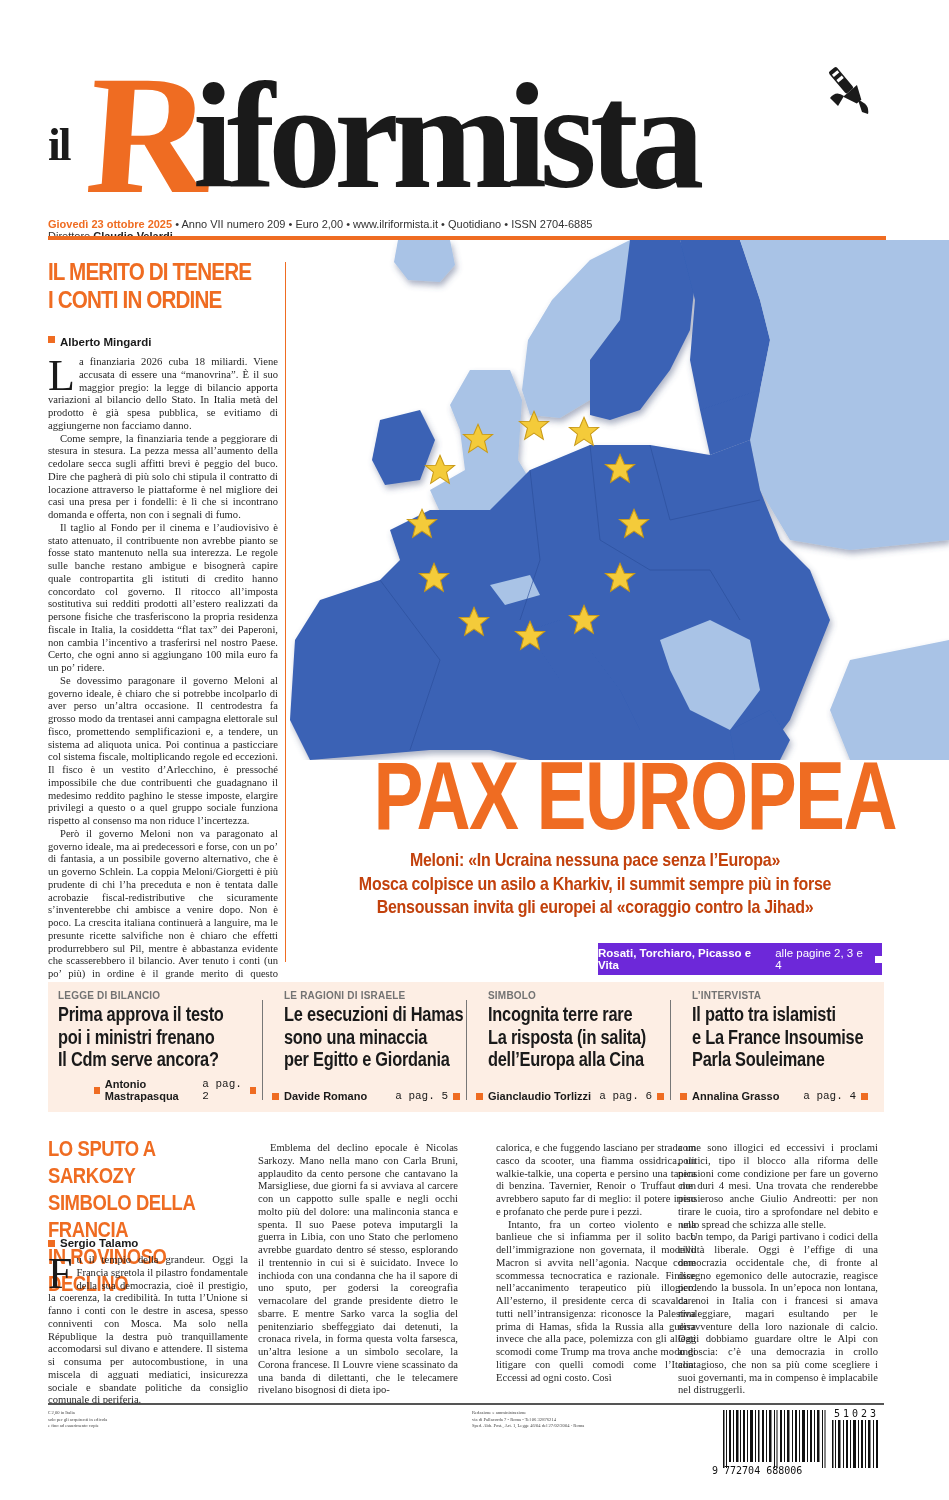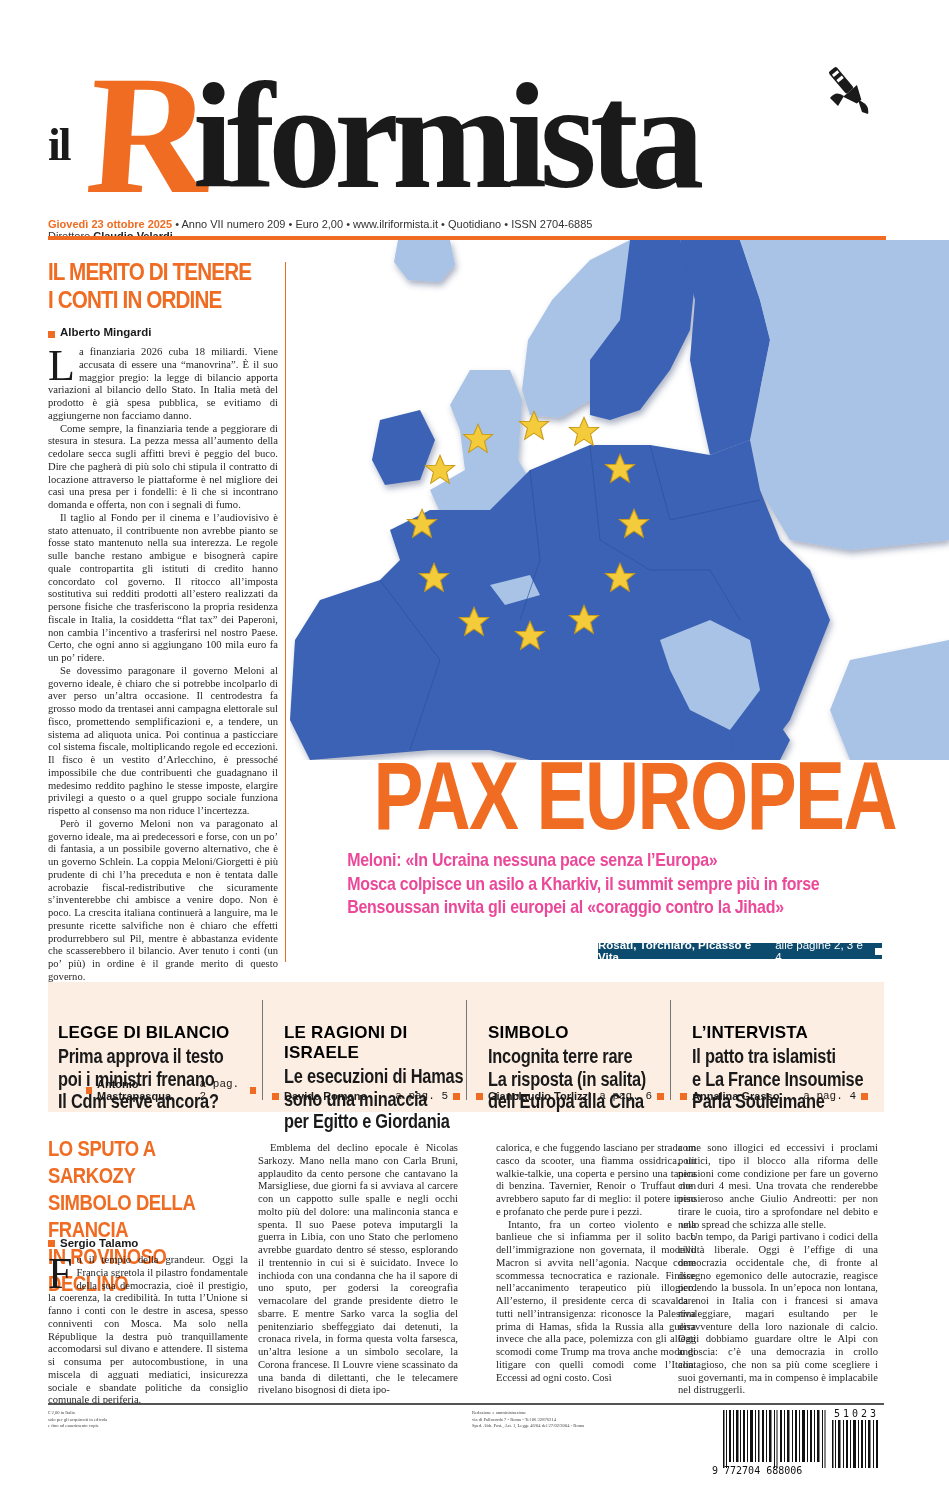--- a/index.html
+++ b/index.html
@@ -19,55 +19,55 @@
   .infoline { position: absolute; left: 48px; top: 218px; width: 838px; height: 14px;
               font-family: "Liberation Sans", sans-serif; font-size: 11px; color: #333; display: flex; justify-content: space-between; flex-direction: column; }
   .infoline .date { color: #ef6c22; font-weight: bold; }
   .infoline .dir b { font-weight: bold; color: #222; }
   .orange-rule { position: absolute; left: 48px; top: 236px; width: 838px; height: 4px; background: #ef6c22; }
 
   
   .ed { position: absolute; left: 48px; top: 258px; width: 230px; }
   .ed-title { font-family: "Liberation Sans", sans-serif; font-weight: bold; color: #ef6c22;
               font-size: 24px; line-height: 28px; letter-spacing: -1px; transform: scaleX(0.86); transform-origin: left; width: 270px; }
-  .byline { margin-top: 12px; font-family: "Liberation Sans", sans-serif; font-weight: bold; font-size: 11.5px; color: #1a1a1a; display: flex; align-items: flex-end; }
+  .byline { margin-top: 22px; font-family: "Liberation Sans", sans-serif; font-weight: bold; font-size: 11.5px; color: #1a1a1a; display: flex; align-items: flex-start; }
   .sq { display: inline-block; width: 7px; height: 7px; background: #ef6c22; margin-right: 5px; }
   .sq.white { background: #ffffff; margin: 0 0 0 5px; }
   .body-text { font-family: "Liberation Serif", serif; font-size: 10.6px; line-height: 12.75px; text-align: justify; hyphens: auto; color: #1f1f1f; }
   .body-text p { text-indent: 12px; }
   .body-text p.first { text-indent: 0; }
   .dropcap { float: left; font-family: "Liberation Serif", serif; font-size: 44px; line-height: 36px; margin: 2px 4px 0 0; color: #1a1a1a; }
   .ed .body-text { margin-top: 8px; }
   .ed-vrule { position: absolute; left: 285px; top: 262px; width: 1px; height: 700px; background: #ef6c22; }
 
   
   .map { position: absolute; left: 290px; top: 240px; width: 659px; height: 520px; overflow: hidden; }
 
   
   .headline { position: absolute; left: 312px; top: 748px; width: 560px; text-align: center;
               font-family: "Liberation Sans", sans-serif; font-weight: bold; color: #ef6c22;
               font-size: 96px; line-height: 96px; letter-spacing: -2px; transform: scaleX(0.78); transform-origin: center; white-space: nowrap; }
-  .subheads { position: absolute; left: 300px; top: 848px; width: 590px; 
-              font-family: "Liberation Sans", sans-serif; font-weight: bold; color: #ec4899; font-size: 19px; line-height: 23.5px; }
+  .subheads { position: absolute; left: 300px; top: 848px; width: 590px; text-align: center;
+              font-family: "Liberation Sans", sans-serif; font-weight: bold; color: #c2410c; font-size: 19px; line-height: 23.5px; }
   .subheads div { transform: scaleX(0.84); transform-origin: center; white-space: nowrap; letter-spacing: -0.3px; }
-  .credit-bar { position: absolute; left: 598px; top: 943px; width: 284px; height: 16px; background: #0c4a6e;
+  .credit-bar { position: absolute; left: 598px; top: 943px; width: 284px; height: 32px; background: #6d28d9;
                 color: #ffffff; font-family: "Liberation Sans", sans-serif; font-size: 11.5px; display: flex; align-items: center; justify-content: center; }
   .credit-bar b { font-weight: bold; margin-right: 4px; }
 
   
   .strip { position: absolute; left: 48px; top: 982px; width: 836px; height: 130px; background: #fdeee4; display: flex; padding: 8px 10px 0 10px; }
   .teaser { position: relative; width: 25%; padding: 0 6px 0 0; }
   .teaser + .teaser { padding-left: 22px; }
   .teaser .vr { position: absolute; left: 0; top: 10px; width: 1px; height: 100px; background: #777; }
-  .teaser .kicker { font-family: "Liberation Sans", sans-serif; font-weight: bold; color: #000000; font-size: 17px; letter-spacing: 0.2px; margin-top: 33px; }
+  .teaser .kicker { font-family: "Liberation Sans", sans-serif; font-weight: bold; color: #737373; font-size: 10px; letter-spacing: 0.2px; }
   .teaser .t-title { margin-top: 2px; font-family: "Liberation Sans", sans-serif; font-weight: bold; color: #1a1a1a;
                      font-size: 19.5px; line-height: 22.5px; transform: scaleX(0.84); transform-origin: left; width: 235px; letter-spacing: -0.3px; }
   .teaser .t-foot { position: absolute; bottom: 10px; left: 10px; right: 6px; display: flex; justify-content: space-between; align-items: center;
                     font-family: "Liberation Sans", sans-serif; font-size: 11px; }
-  .teaser:first-child .t-foot { left: 8px; padding-left: 20px; }
+  .teaser:first-child .t-foot { left: 16px; padding-left: 20px; }
   .teaser .t-foot .auth { font-weight: bold; display: flex; align-items: center; }
   .teaser .t-foot .pg { font-family: Liberation Mono, monospace; display: flex; align-items: center; justify-content: space-between; }
   .teaser .t-foot .pg .sq { margin: 0 0 0 5px; }
 
   
   .art2-title { position: absolute; left: 48px; top: 1135px; width: 240px; font-family: "Liberation Sans", sans-serif; font-weight: bold;
                 color: #ef6c22; font-size: 22.5px; line-height: 27px; transform: scaleX(0.82); transform-origin: left; letter-spacing: -0.5px; }
   .art2-by { position: absolute; left: 48px; top: 1237px; font-family: "Liberation Sans", sans-serif; font-weight: bold; font-size: 11.5px; display: flex; align-items: center; }
   .col { position: absolute; top: 1254px; width: 200px; }
   .col1 { left: 48px; top: 1254px; }

